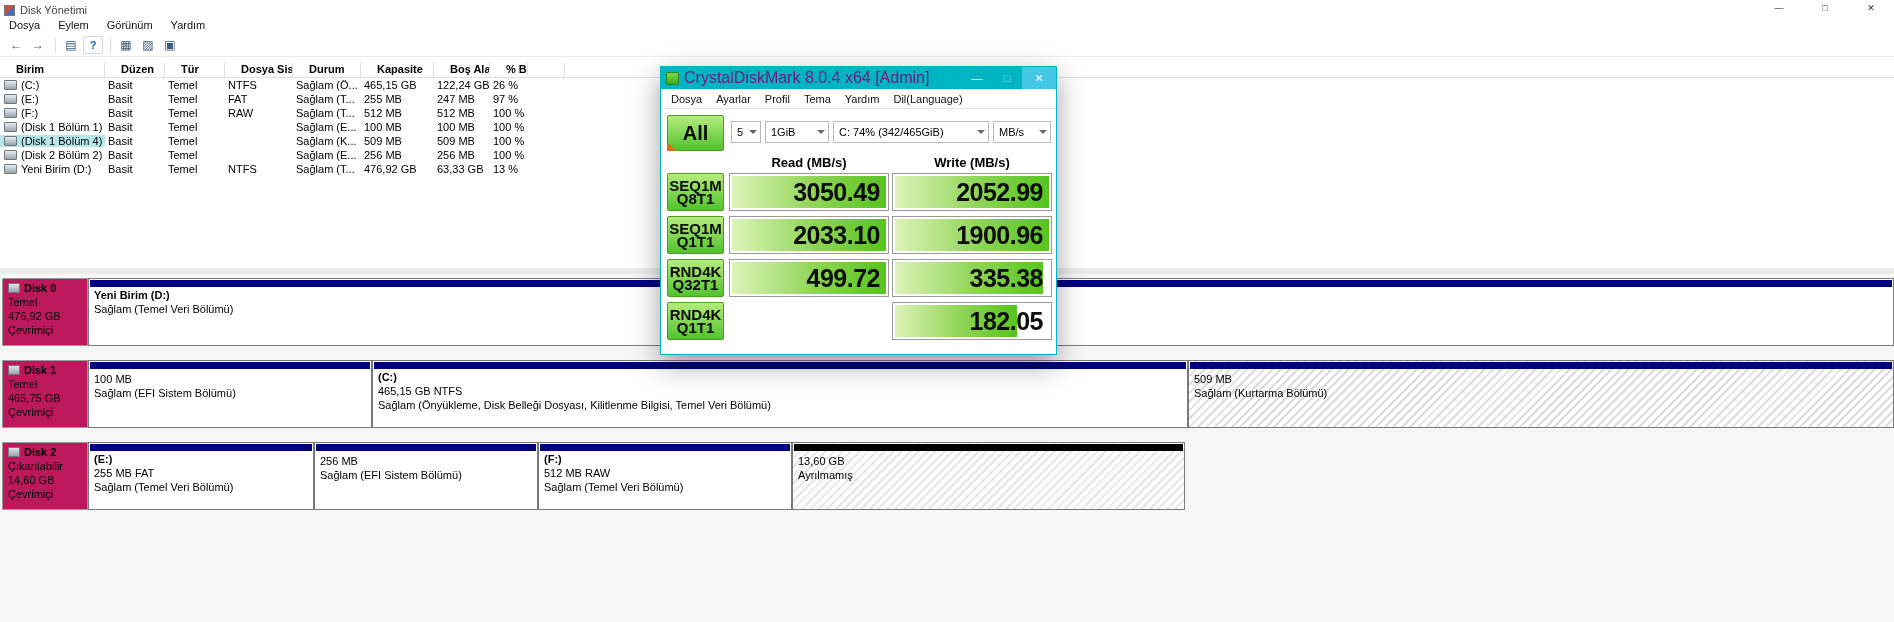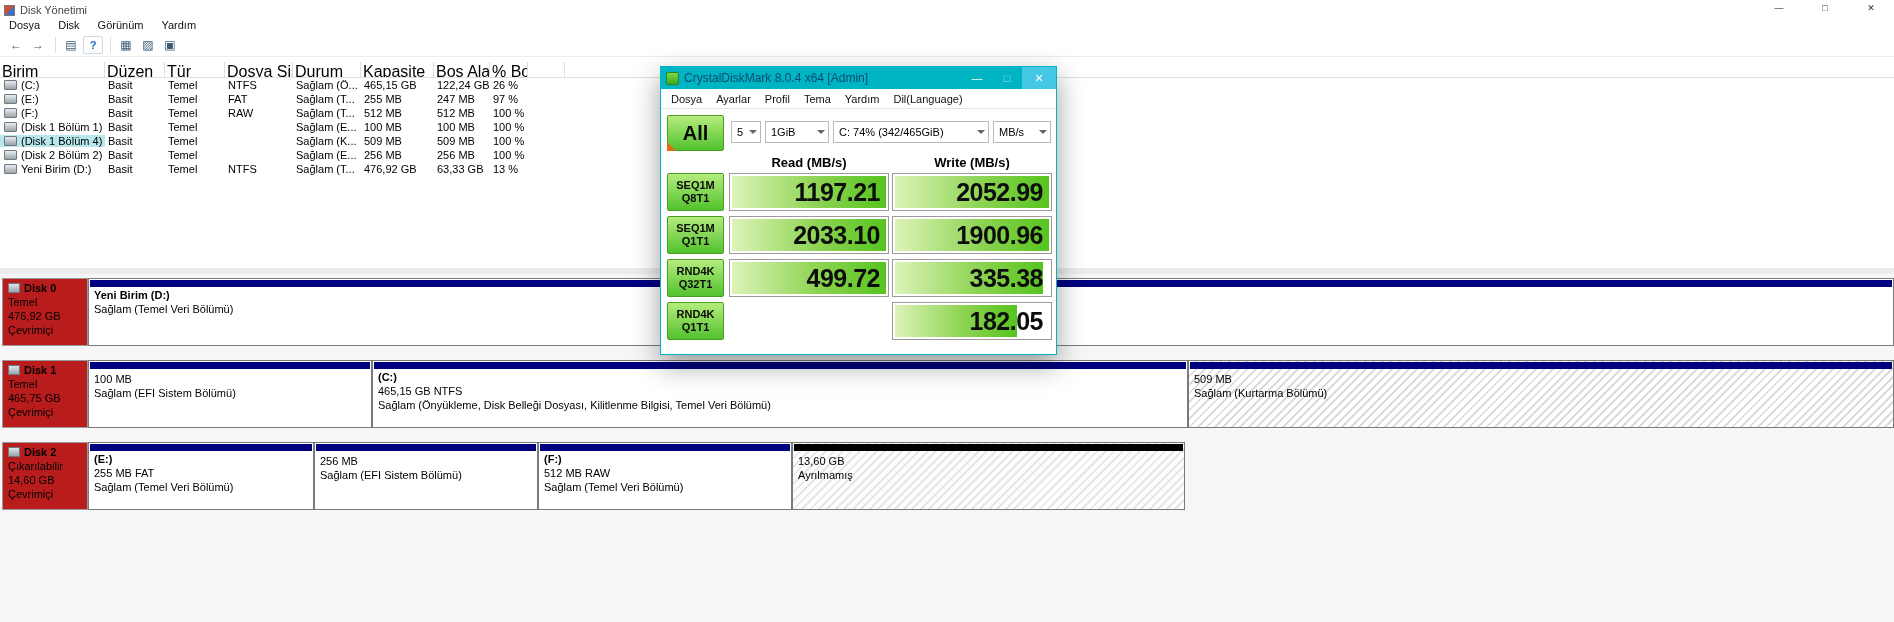--- a/index.html
+++ b/index.html
@@ -25,36 +25,36 @@
   .dm-toolbar { position:absolute; left:0; top:33px; width:100%; height:24px; background:#fff;
     border-bottom:1px solid #ececec; display:flex; align-items:center; padding-left:6px; }
   .tb-icon { width:20px; height:18px; display:flex; align-items:center; justify-content:center;
     font-size:12px; color:#3c5a78; margin-right:2px; }
   .tb-help { color:#1a66c8; font-weight:bold; border:1px solid #cfd8e2; border-radius:2px; font-size:11px; }
   .tb-sep { width:1px; height:16px; background:#ddd; margin:0 5px; }
 
   
   .dm-table { position:absolute; left:0; top:62px; width:100%; }
   .t-header { display:flex; height:16px; border-bottom:1px solid #e0e0e0; background:#fff; }
-  .t-hcell { border-right:1px solid #e0e0e0; padding:1px 0 0 2px; font-size:16px; color:#000; overflow:hidden; white-space:nowrap; }
+  .t-hcell { border-right:1px solid #e0e0e0; padding:1px 0 0 16px; font-size:11px; color:#000; overflow:hidden; white-space:nowrap;font-weight:bold; }
   .t-row { display:flex; height:14px; align-items:center; }
   .t-cell { padding-left:3px; font-size:11px; overflow:hidden; white-space:nowrap; }
   .c0{width:105px;} .c1{width:60px;} .c2{width:60px;} .c3{width:68px;} .c4{width:68px;}
   .c5{width:73px;} .c6{width:56px;} .c7{width:38px;} .cf{width:37px;}
   .c0.t-cell { display:flex; align-items:center; gap:4px; padding-left:4px; }
   .c0.selected { background:#b7e7eb; }
   .vol-icon { width:13px; height:10px; flex:0 0 13px;
     background:linear-gradient(#e8ecef,#9aa4ab); border:1px solid #6e7880; border-radius:1px; }
 
   
   .dm-splitter { position:absolute; left:0; top:268px; width:100%; height:6px; background:#ececec; }
   .dm-graph { position:absolute; left:0; top:274px; width:100%; height:348px; background:#f6f6f6; }
 
   .disk-row { position:absolute; left:2px; }
-  .disk-head { position:absolute; left:0; top:0; width:86px; height:68px; background:#b91c1c;
+  .disk-head { position:absolute; left:0; top:0; width:86px; height:68px; background:#be185d;
     border:1px solid #9a9a9a; padding:3px 0 0 5px; }
   .dh-name { font-weight:bold; font-size:11px; display:flex; align-items:center; gap:4px; }
   .dh-icon { width:12px; height:10px; background:linear-gradient(#dfe3e6,#9aa4ab); border:1px solid #6e7880; }
   .dh-line { font-size:11px; margin-top:2px; }
 
   .part { position:absolute; top:0; height:68px; background:#fff; border:1px solid #7a7a7a;
     padding:10px 0 0 5px; overflow:hidden; }
   .stripe { position:absolute; left:1px; right:1px; top:1px; height:7px; background:#000080; }
   .stripe.black { background:#000; }
   .p-name { font-weight:bold; font-size:11px; white-space:nowrap; }
@@ -62,38 +62,38 @@
   .part.hatch { background-image:repeating-linear-gradient(135deg,#ffffff 0 4px,#dcdcdc 4px 6px); }
   .part.hatch-light { background-image:repeating-linear-gradient(135deg,#fdfdfd 0 4px,#e6e6e6 4px 6px); }
 
   
   .cdm { position:absolute; left:660px; top:66px; width:397px; height:289px; background:#fff;
     border:1px solid #00b5c3; box-shadow:0 10px 26px rgba(0,0,0,.38); z-index:10; }
   .cdm-titlebar { position:absolute; left:0; top:0; width:100%; height:22px; background:#00b5c3;
     display:flex; align-items:center; padding-left:5px; }
   .cdm-appicon { width:13px; height:13px; background:linear-gradient(#7fd84a,#3da81e);
     border:1px solid #2c8514; border-radius:2px; margin-right:5px; }
-  .cdm-title-text { color:#0c4a6e; font-size:12px; }
+  .cdm-title-text { color:#701a75; font-size:16px; }
   .cdm-controls { position:absolute; right:0; top:0; height:22px; display:flex; }
   .cdm-btn { width:30px; height:22px; display:flex; align-items:center; justify-content:center;
     color:#fff; font-size:11px; }
   .cdm-btn.max { color:rgba(255,255,255,.55); }
   .cdm-btn.close { background:#45c8e5; width:34px; }
 
   .cdm-menubar { position:absolute; left:0; top:22px; width:100%; height:20px; background:#fff;
     border-bottom:1px solid #e4e4e4; display:flex; align-items:center; padding-left:3px; }
   .cdm-menu-item { padding:0 7px; font-size:11px; color:#111; }
 
   .green-btn { background:linear-gradient(#b5ec7d,#52c22e); border:1px solid #4a9e22; border-radius:2px;
     display:flex; flex-direction:column; align-items:center; justify-content:center;
     font-weight:bold; color:#0a0a0a; position:absolute; }
   .all-btn { left:6px; top:48px; width:57px; height:36px; font-size:20px; }
   .all-accent { position:absolute; left:-1px; bottom:-1px; width:0; height:0;
     border-left:9px solid #e06a10; border-top:9px solid transparent; }
-  .test-btn { width:57px; height:38px; font-size:11px; line-height:13px; left:6px; }
+  .test-btn { width:57px; height:38px; font-size:15px; line-height:13px; left:6px; }
 
   .sel { position:absolute; top:54px; height:22px; background:#fff; border:1px solid #b9b9b9;
     display:flex; align-items:center; padding:0 3px 0 5px; font-size:11px; }
   .sel-txt { flex:1; overflow:hidden; white-space:nowrap; }
   .caret { width:0; height:0; border:4px solid transparent; border-top-color:#666; margin-top:4px; flex:0 0 auto; }
 
   .col-header { position:absolute; top:88px; height:16px; font-weight:bold; font-size:13px;
     text-align:center; color:#000; }
 
   .bar { position:absolute; height:38px; background:#fff; border:1px solid #9a9a9a; }
@@ -113,21 +113,21 @@
     <span class="dm-title-text">Disk Yönetimi</span>
     <div class="win-controls">
       <span class="win-btn">—</span>
       <span class="win-btn">□</span>
       <span class="win-btn">✕</span>
     </div>
   </div>
 
   <div class="dm-menubar">
     <span class="dm-menu-item">Dosya</span>
-    <span class="dm-menu-item">Disk</span>
+    <span class="dm-menu-item">Eylem</span>
     <span class="dm-menu-item">Görünüm</span>
     <span class="dm-menu-item">Yardım</span>
   </div>
 
   <div class="dm-toolbar">
     <span class="tb-icon">←</span>
     <span class="tb-icon">→</span>
     <span class="tb-sep"></span>
     <span class="tb-icon">▤</span>
     <span class="tb-icon tb-help">?</span>
@@ -378,21 +378,21 @@
 
   <div class="col-header" style="left:68px; width:160px;">Read (MB/s)</div>
   <div class="col-header" style="left:231px; width:160px;text-align:center;">Write (MB/s)</div>
 
   <div class="green-btn test-btn" style="top:106px;">
     <span>SEQ1M</span>
     <span>Q8T1</span>
   </div>
   <div class="bar" style="left:68px; top:106px; width:160px;">
     <div class="bar-fill" style="width: calc(100% - 4px);"></div>
-    <div class="bar-num">1197.21</div>
+    <div class="bar-num">3050.49</div>
   </div>
   <div class="bar" style="left:231px; top:106px; width:160px;">
     <div class="bar-fill" style="width: calc(100% - 4px);"></div>
     <div class="bar-num">2052.99</div>
   </div>
 
   <div class="green-btn test-btn" style="top:149px;">
     <span>SEQ1M</span>
     <span>Q1T1</span>
   </div>

